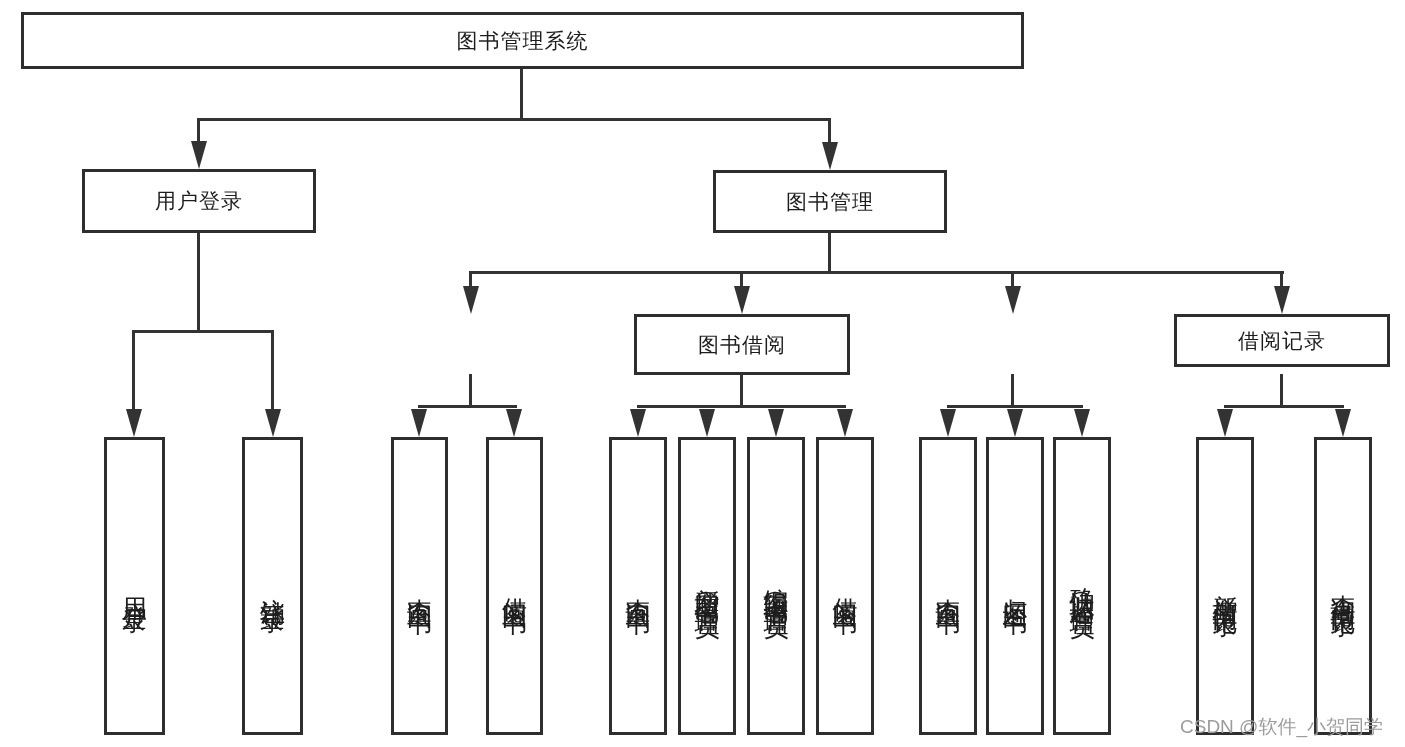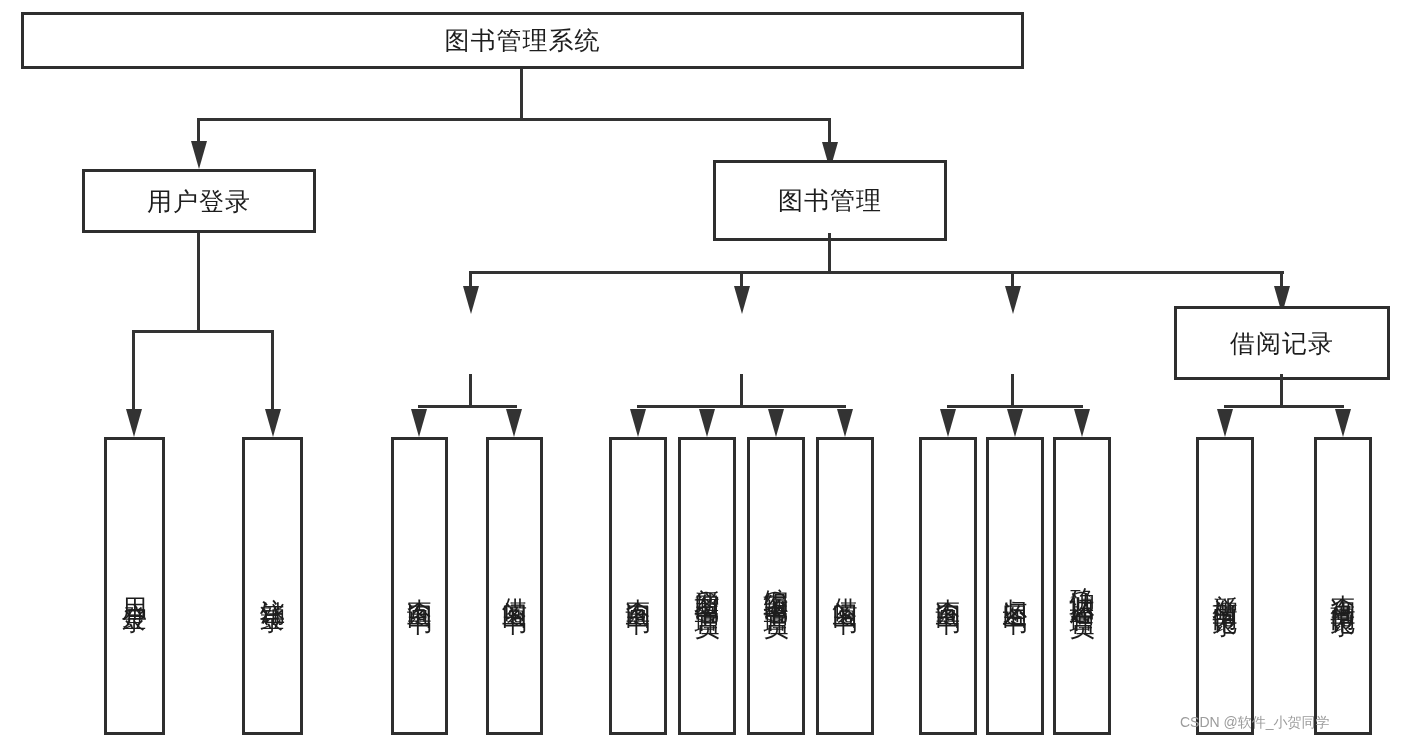--- a/index.html
+++ b/index.html
@@ -19,21 +19,21 @@
     position: absolute;
     box-sizing: border-box;
     border: 3px solid #2e2e2e;
     background: #ffffff;
     display: flex;
     align-items: center;
     justify-content: center;
     color: #1d1d1d;
   }
   .hlabel {
-    font-size: 25px;
+    font-size: 21px;
     letter-spacing: 1px;
     white-space: nowrap;
   }
   .leaf .vlabel {
     writing-mode: vertical-rl;
     text-orientation: mixed;
     font-size: 25px;
     letter-spacing: 4px;
     line-height: 1;
     white-space: nowrap;
@@ -54,21 +54,21 @@
     height: 0;
     border-left: 8px solid transparent;
     border-right: 8px solid transparent;
     border-top: 28px solid #333333;
   }
   .watermark {
     position: absolute;
     left: 1180px;
     top: 714px;
     width: 222px;
-    font-size: 14px;
+    font-size: 19px;
     color: #9c9c9c;
     white-space: nowrap;
   }
 </style>
 </head>
 <body>
 
 <div class="canvas">
 
   <div class="box" style="left:21px; top:12px; width:1003px; height:57px;">
@@ -78,21 +78,21 @@
   <div class="vline" style="left:520px; top:69px; height:49px;"></div>
   <div class="hline" style="left:198px; top:118px; width:633px;"></div>
   <div class="vline" style="left:197px; top:118px; height:26px;"></div>
   <div class="vline" style="left:828px; top:118px; height:26px;"></div>
   <div class="arrow" style="left:191px; top:141px;"></div>
   <div class="arrow" style="left:822px; top:142px;"></div>
 
   <div class="box" style="left:82px; top:169px; width:234px; height:64px;">
     <span class="hlabel">用户登录</span>
   </div>
-  <div class="box" style="left:713px; top:160px; width:234px; height:81px;text-align:center;">
+  <div class="box" style="left:713px; top:170px; width:234px; height:63px;text-align:center;">
     <span class="hlabel">图书管理</span>
   </div>
 
   <div class="vline" style="left:197px; top:233px; height:100px;"></div>
   <div class="hline" style="left:133px; top:330px; width:141px;"></div>
   <div class="vline" style="left:132px; top:330px; height:79px;"></div>
   <div class="vline" style="left:271px; top:330px; height:79px;"></div>
   <div class="arrow" style="left:126px; top:409px;"></div>
   <div class="arrow" style="left:265px; top:409px;"></div>
 
@@ -100,21 +100,24 @@
   <div class="hline" style="left:469px; top:271px; width:815px;"></div>
   <div class="vline" style="left:469px; top:271px; height:18px;"></div>
   <div class="vline" style="left:740px; top:271px; height:18px;"></div>
   <div class="vline" style="left:1011px; top:271px; height:18px;"></div>
   <div class="vline" style="left:1280px; top:271px; height:18px;"></div>
   <div class="arrow" style="left:463px; top:286px;"></div>
   <div class="arrow" style="left:734px; top:286px;"></div>
   <div class="arrow" style="left:1005px; top:286px;"></div>
   <div class="arrow" style="left:1274px; top:286px;"></div>
 
-  <div class="box" style="left:1174px; top:306px; width:216px; height:74px;text-align:center;">
+  <div class="box" style="left:634px; top:314px; width:216px; height:61px;">
+    <span class="hlabel">图书借阅</span>
+  </div>
+  <div class="box" style="left:1174px; top:314px; width:216px; height:53px;text-align:center;">
     <span class="hlabel">借阅记录</span>
   </div>
 
   <div class="vline" style="left:469px; top:374px; height:33px;"></div>
   <div class="hline" style="left:418px; top:405px; width:99px;"></div>
   <div class="arrow" style="left:411px; top:409px;"></div>
   <div class="arrow" style="left:506px; top:409px;"></div>
 
   <div class="vline" style="left:740px; top:374px; height:33px;"></div>
   <div class="hline" style="left:637px; top:405px; width:209px;"></div>

